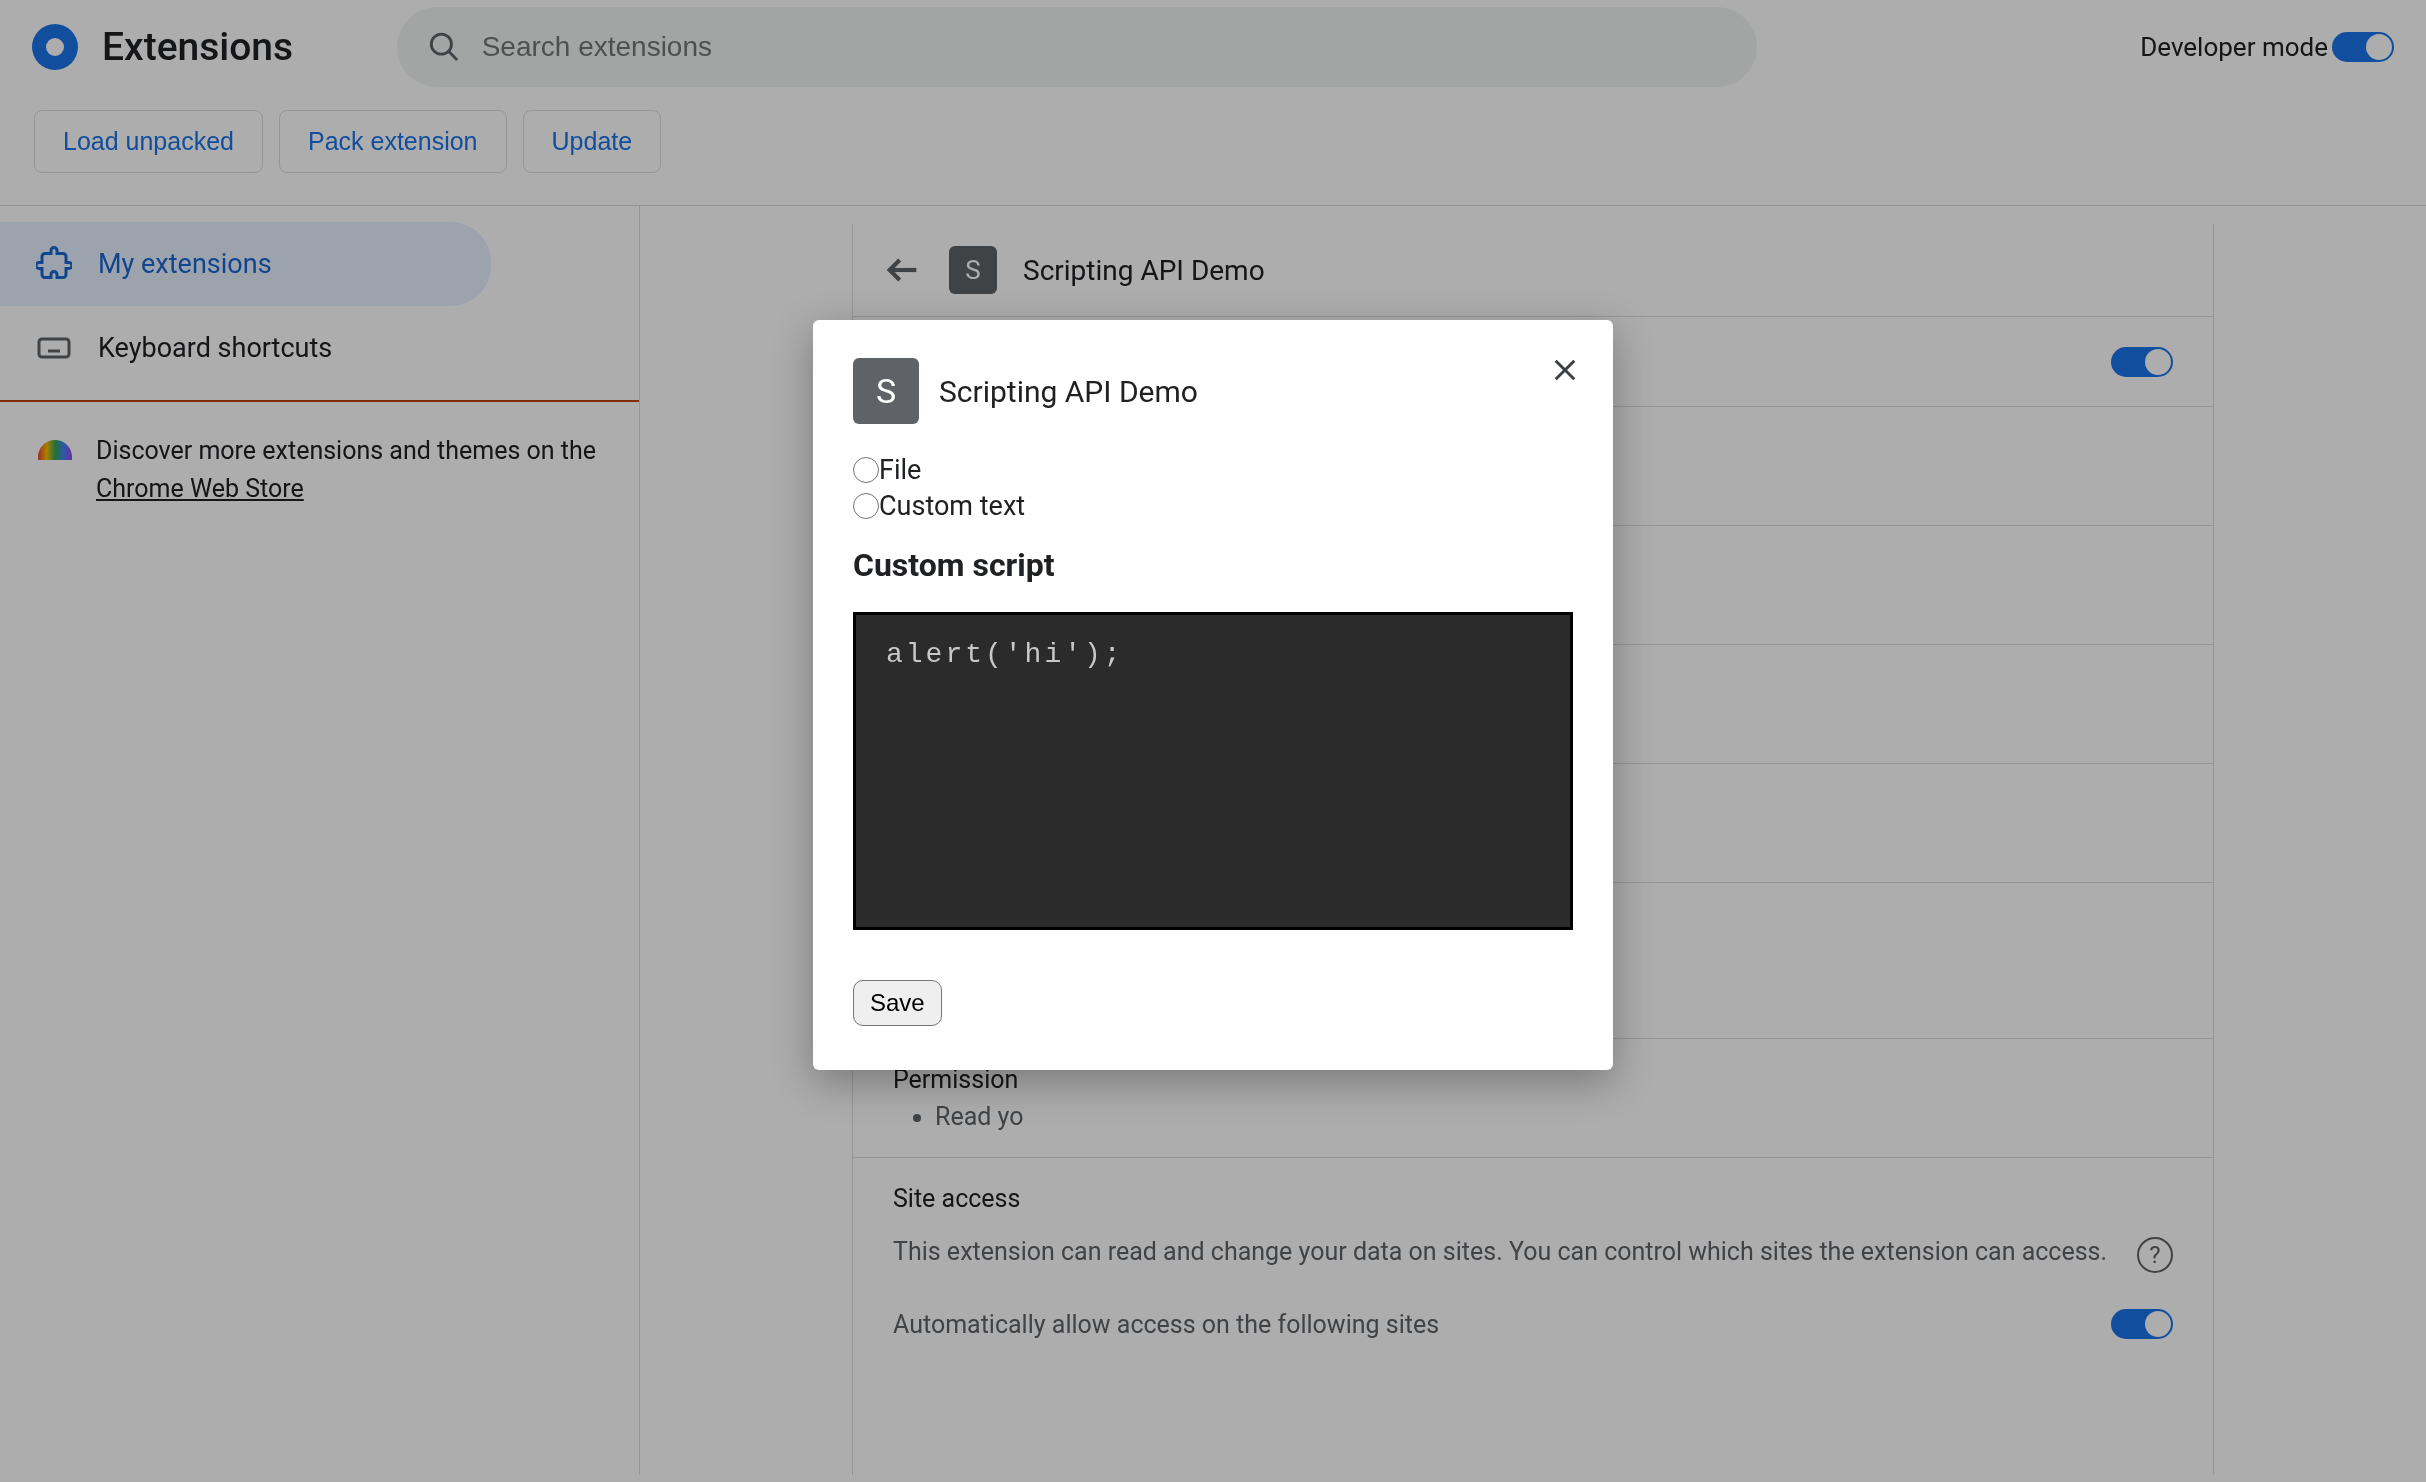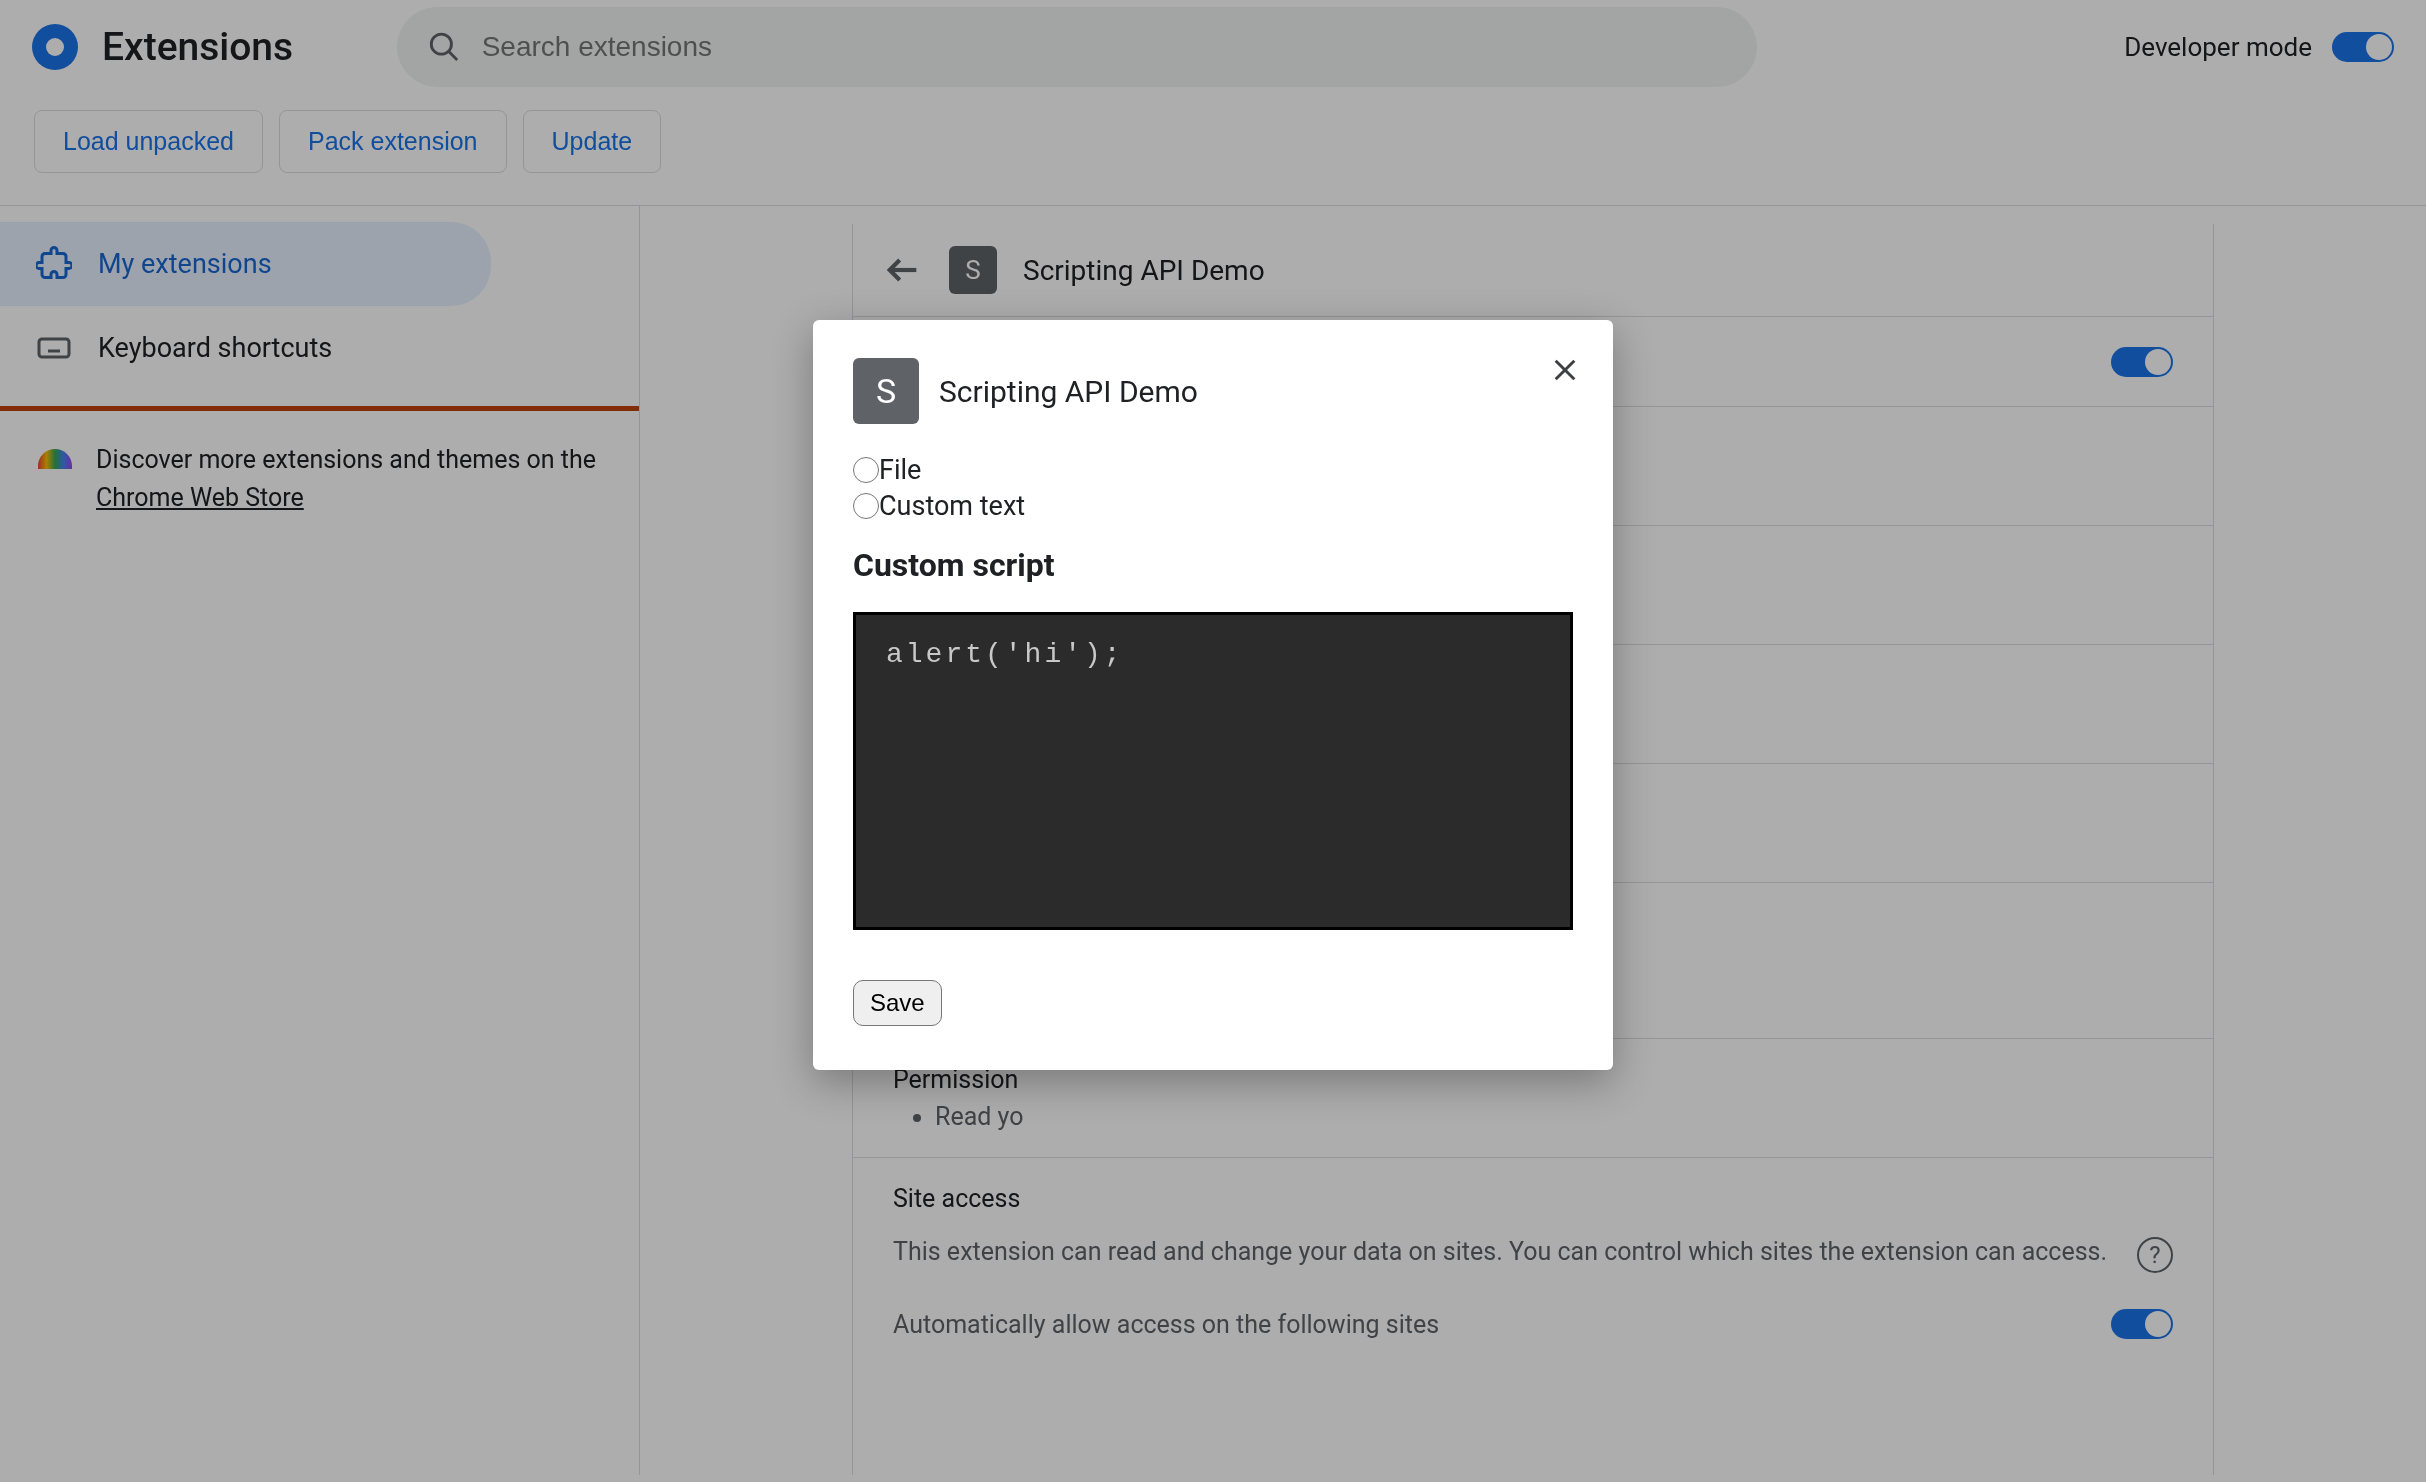--- a/index.html
+++ b/index.html
@@ -66,21 +66,21 @@
     background: transparent;
     font-size: 28px;
     color: #5f6368;
     width: 100%;
     outline: none;
   }
   .dev-mode {
     margin-left: auto;
     display: flex;
     align-items: center;
-    gap: 20px;
+    gap: 4px;
     font-size: 26px;
     color: #202124;
   }
   .toggle {
     width: 62px;
     height: 30px;
     background: #1a73e8;
     border-radius: 15px;
     position: relative;
     cursor: pointer;
@@ -135,22 +135,22 @@
     background: #e8f0fe;
     color: #1967d2;
   }
   .sidebar-icon {
     width: 36px;
     height: 36px;
     flex-shrink: 0;
   }
   .discover {
     padding: 30px 38px;
-    border-top: 5px solid #c2410c;
-    margin-top: 16px;
+    border-top: 2px solid #c2410c;
+    margin-top: 10px;
     display: flex;
     gap: 24px;
     align-items: flex-start;
   }
   .rainbow-icon {
     width: 34px;
     height: 20px;
     border-radius: 20px 20px 0 0;
     background: linear-gradient(to right, #ea4335, #fbbc04, #34a853, #4285f4, #a142f4);
     margin-top: 8px;

